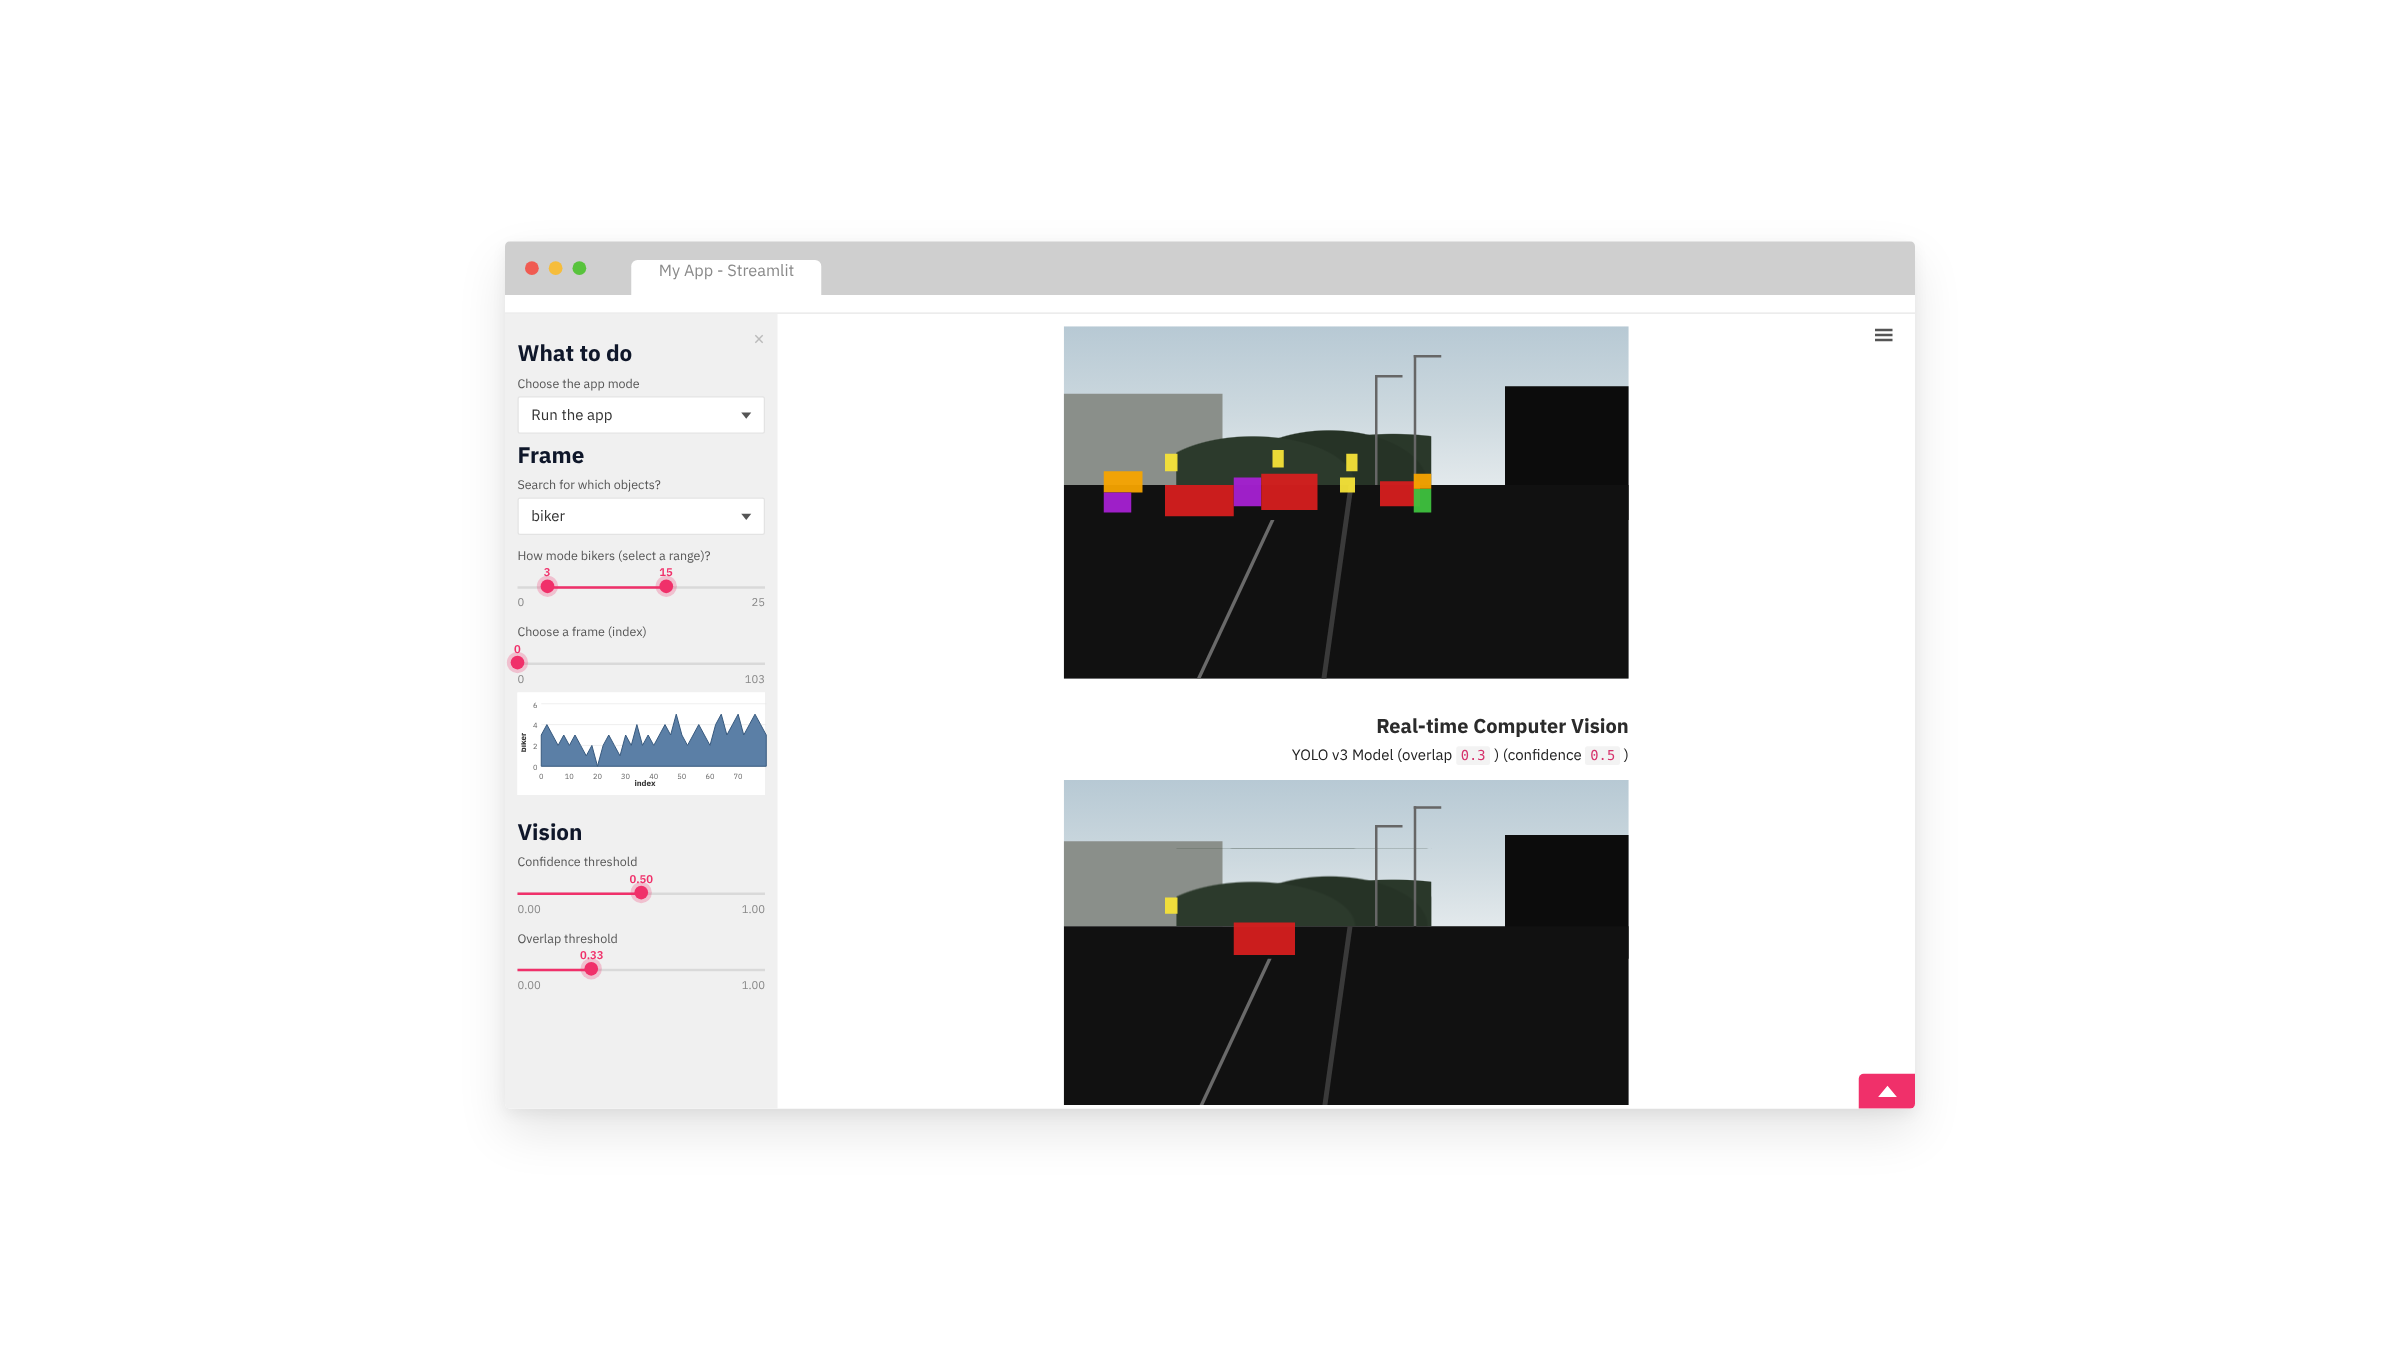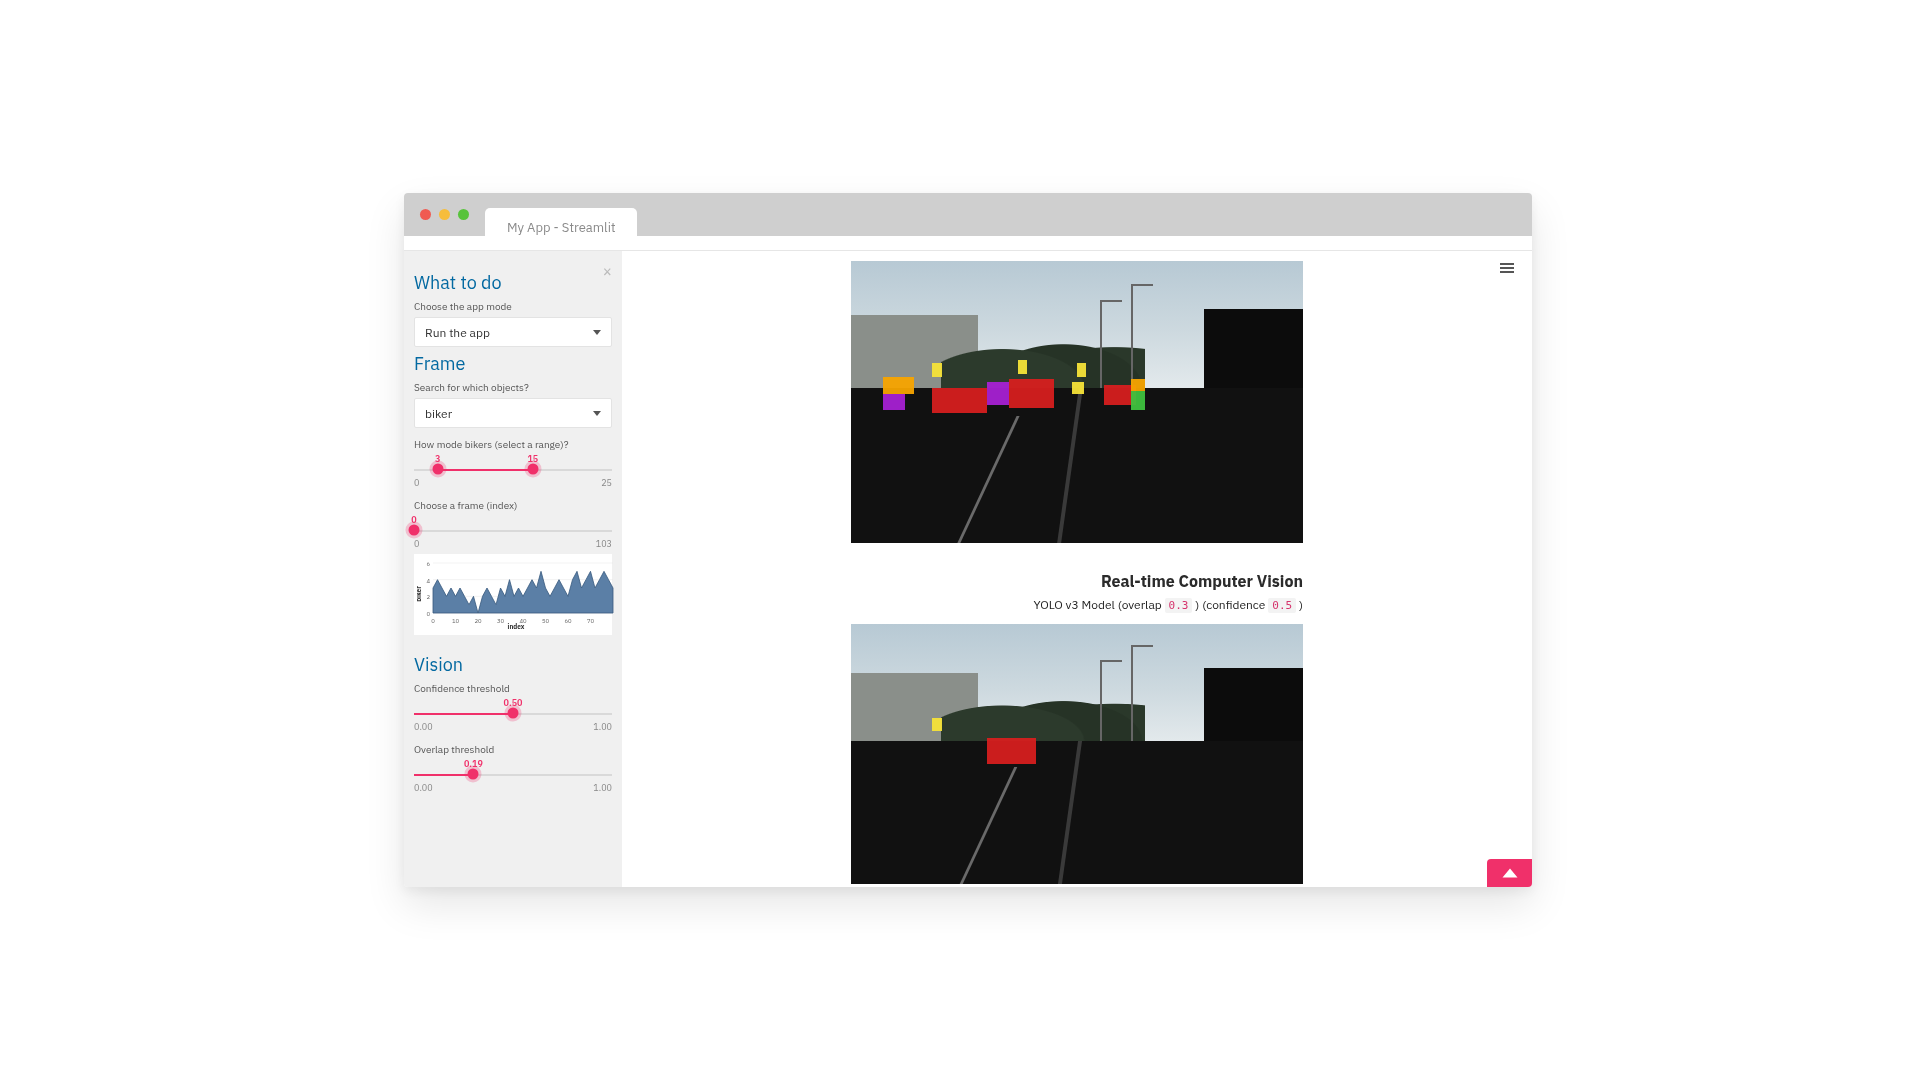--- a/index.html
+++ b/index.html
@@ -7,26 +7,26 @@
   .stage { width: 1440px; height: 810px; position: relative; }
   .browser {
     position:absolute; left:164px; top:58px; width:1128px; height:694px;
     background:#fff; border-radius:4px; overflow:hidden;
     box-shadow: 0 18px 40px rgba(0,0,0,0.10), 0 4px 12px rgba(0,0,0,0.06);
   }
   .titlebar { height:43px; background:#cfcfcf; display:flex; align-items:center; padding-left:16px; gap:8px; }
   .traffic { display:flex; gap:8px; align-items:center; }
   .dot { width:11px; height:11px; border-radius:50%; }
   .dot.red{background:#f05b52;} .dot.yel{background:#f6bd3b;} .dot.grn{background:#58c33c;}
-  .tab { margin-left:8px; background:#fff; height:28px; border-radius:5px 5px 0 0; padding:0 22px; display:flex; align-items:flex-end; font-size:13px; color:#8a8a8a; align-self:flex-end;}
+  .tab { margin-left:28px; background:#fff; height:28px; border-radius:5px 5px 0 0; padding:0 22px; display:flex; align-items:flex-start; font-size:13px; color:#8a8a8a; align-self:flex-end;}
   .urlbar { height:15px; background:#fff; border-bottom:1px solid #e6e6e6;}
   .app { display:flex; height:calc(100% - 58px); position:relative;}
   .sidebar { width:218px; background:#f0f0f0; padding:14px 10px 0 10px; font-size:11px; color:#333; overflow:hidden; position:relative;}
   .sidebar .close { position:absolute; top:10px; right:10px; color:#bbb; font-size:16px; cursor:pointer;}
-  .sidebar h2 { font-size:18px; font-weight:400; color:#0369a1; margin:6px 0 6px 0;}
+  .sidebar h2 { font-size:18px; font-weight:700; color:#0f172a; margin:6px 0 6px 0;}
   .lbl { font-size:10px; color:#555; margin:6px 0 4px 0;}
   .select {
     background:#fff; border:1px solid #e3e3e3; border-radius:2px; height:30px;
     display:flex; align-items:center; justify-content:space-between; padding:0 10px;
     font-size:12px; color:#333; cursor:pointer;
   }
   .caret { width:0;height:0;border-left:4px solid transparent;border-right:4px solid transparent;border-top:5px solid #555;}
   .slider { position:relative; height:28px; margin-top:2px;}
   .slider .track { position:absolute; left:0; right:0; top:14px; height:2px; background:#d9d9d9;}
   .slider .fill { position:absolute; top:14px; height:2px; background:#f0306a;}
@@ -155,21 +155,21 @@
           <div class="minmax">
             <span>0.00</span>
             <span>1.00</span>
           </div>
         </div>
 
         <div class="lbl" style="margin-top:16px">Overlap threshold</div>
         <div class="slider">
           <div class="track"></div>
           <div class="fill" style="left:0;width:30%"></div>
-          <div class="val" style="left:30%">0.19</div>
+          <div class="val" style="left:30%">0.33</div>
           <div class="thumb" style="left:30%"></div>
           <div class="minmax">
             <span>0.00</span>
             <span>1.00</span>
           </div>
         </div>
       </div>
 
       <div class="main">
         <div class="hamburger">

